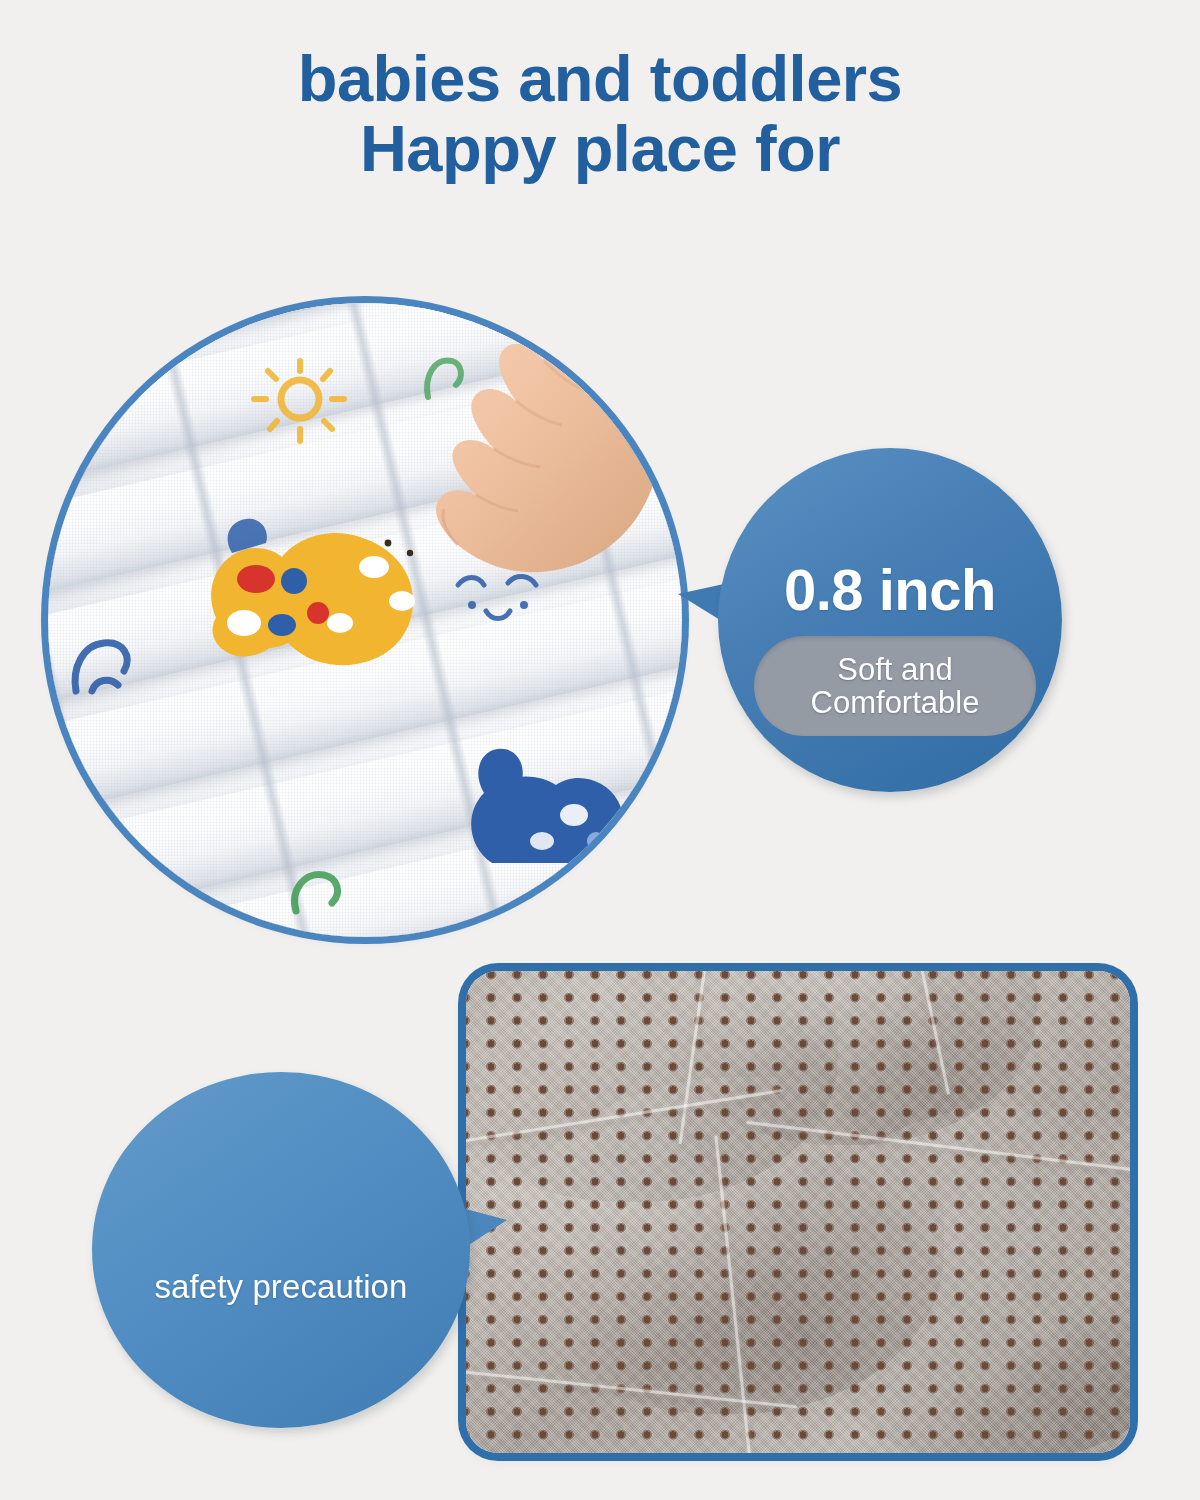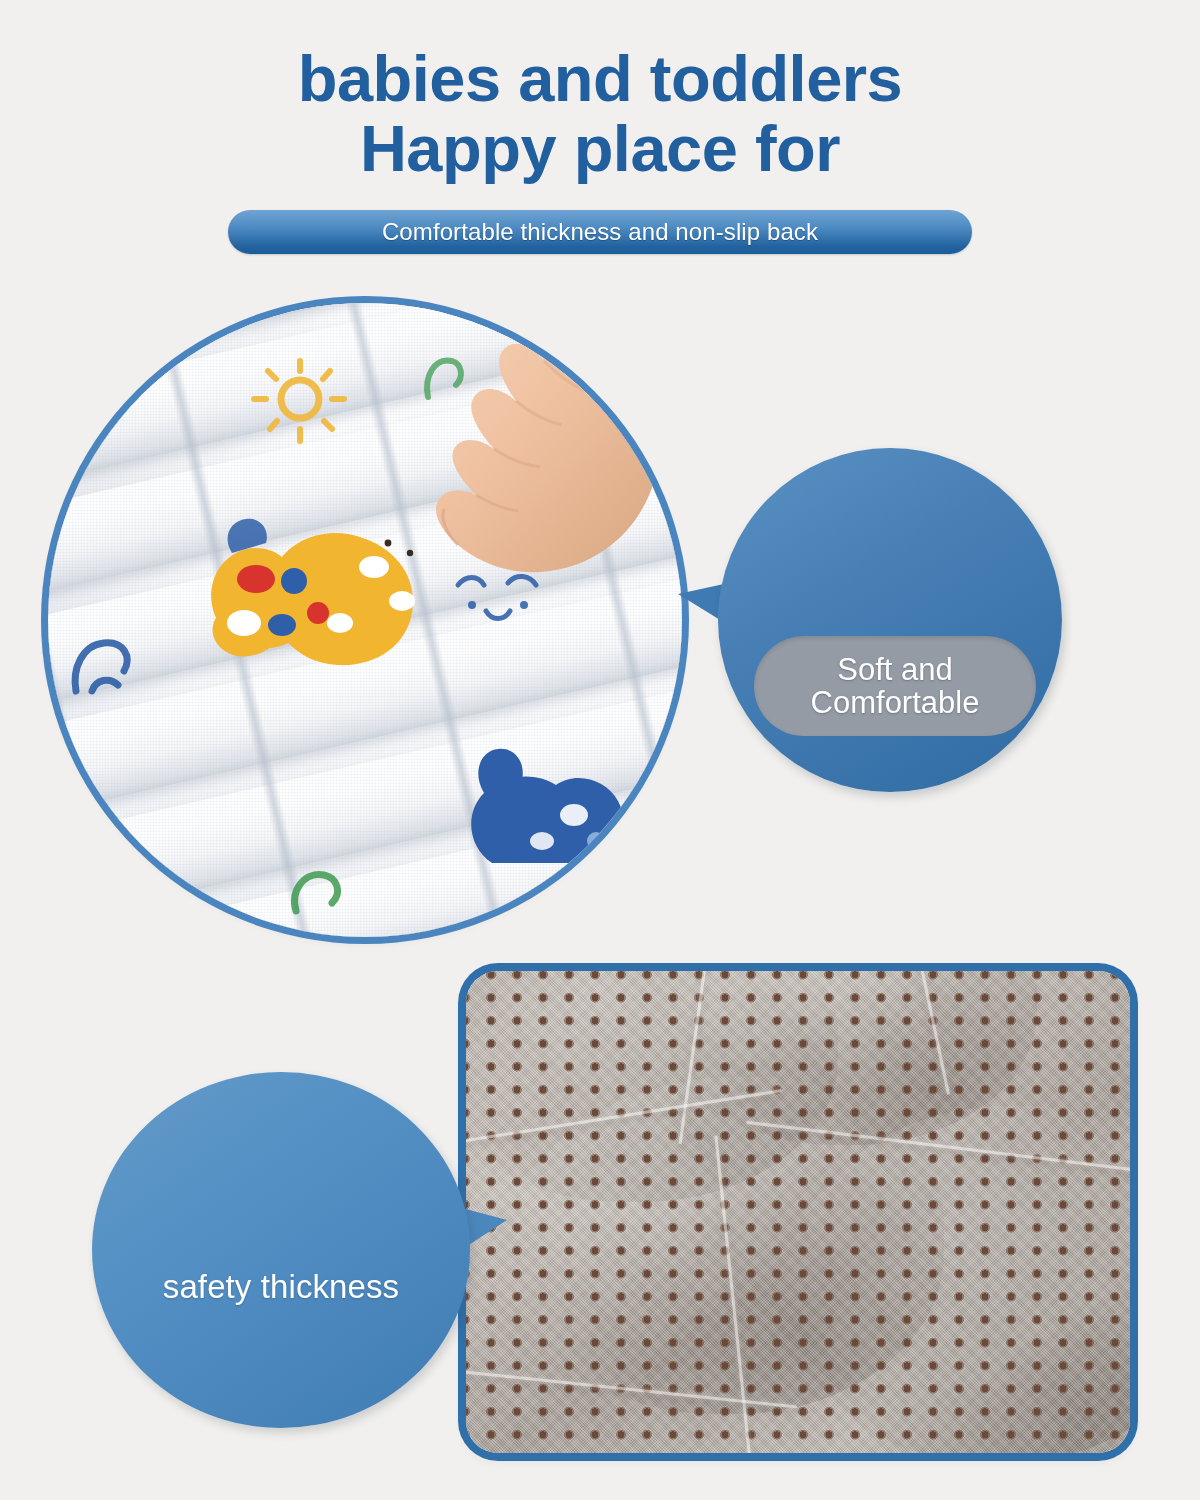--- a/index.html
+++ b/index.html
@@ -383,23 +383,20 @@
 </head>
 <body>
 
 <div id="stage">
 
   <div class="headline">
     <span class="hl-line">babies and toddlers</span>
     <span class="hl-line">Happy place for</span>
   </div>
 
-  <div class="subpill">
-    <span class="subpill-text">Comfortable thickness and non-slip back</span>
-  </div>
 
   <div class="photo-circle">
     <div class="mat-bg"></div>
 
     <div class="quilt">
       <div class="qrow" style="top:30px;"></div>
       <div class="qrow" style="top:138px;"></div>
       <div class="qrow" style="top:246px;"></div>
       <div class="qrow" style="top:354px;"></div>
       <div class="qrow" style="top:462px;"></div>
@@ -495,20 +492,21 @@
       <path d="M140 222 C150 228 166 236 182 238" fill="none" stroke="#d7a483" stroke-width="3" opacity="0.55"></path>
       <path d="M158 176 C170 184 186 192 204 194" fill="none" stroke="#d7a483" stroke-width="3" opacity="0.5"></path>
       <path d="M180 128 C192 138 208 148 226 152" fill="none" stroke="#d7a483" stroke-width="3" opacity="0.45"></path>
       <path d="M208 88 C220 100 234 112 250 118" fill="none" stroke="#d7a483" stroke-width="3" opacity="0.4"></path>
     </svg>
   </div>
 
   <div class="bubble-inch">
     <div class="bubble-tail"></div>
     <div class="bubble-body"></div>
+    <div class="inch-value">0.8 inch</div>
     <div class="inch-subpill">
       <span>Soft and</span>
       <span>Comfortable</span>
     </div>
   </div>
 
   <div class="photo-rect">
     <div class="grip-bg"></div>
     <div class="grip-shade" style="left:-6%;top:-14%;width:62%;height:62%;"></div>
     <div class="grip-shade" style="left:28%;top:-22%;width:58%;height:58%;"></div>
@@ -521,16 +519,16 @@
     <div class="grip-seam" style="left:-4%;top:30%;width:52%;height:3px;transform:rotate(-9deg);border-radius:3px;"></div>
     <div class="grip-seam" style="left:40%;top:34%;width:3px;height:70%;transform:rotate(-6deg);"></div>
     <div class="grip-seam" style="left:42%;top:36%;width:60%;height:3px;transform:rotate(7deg);border-radius:3px;"></div>
     <div class="grip-seam" style="left:70%;top:-6%;width:3px;height:32%;transform:rotate(-12deg);"></div>
     <div class="grip-seam" style="left:-6%;top:86%;width:56%;height:3px;transform:rotate(6deg);border-radius:3px;"></div>
   </div>
 
   <div class="bubble-slip">
     <div class="slip-tail"></div>
     <div class="slip-body"></div>
-    <div class="slip-sub">safety thickness</div>
+    <div class="slip-sub">safety precaution</div>
   </div>
 
 </div>
 
 </body></html>

